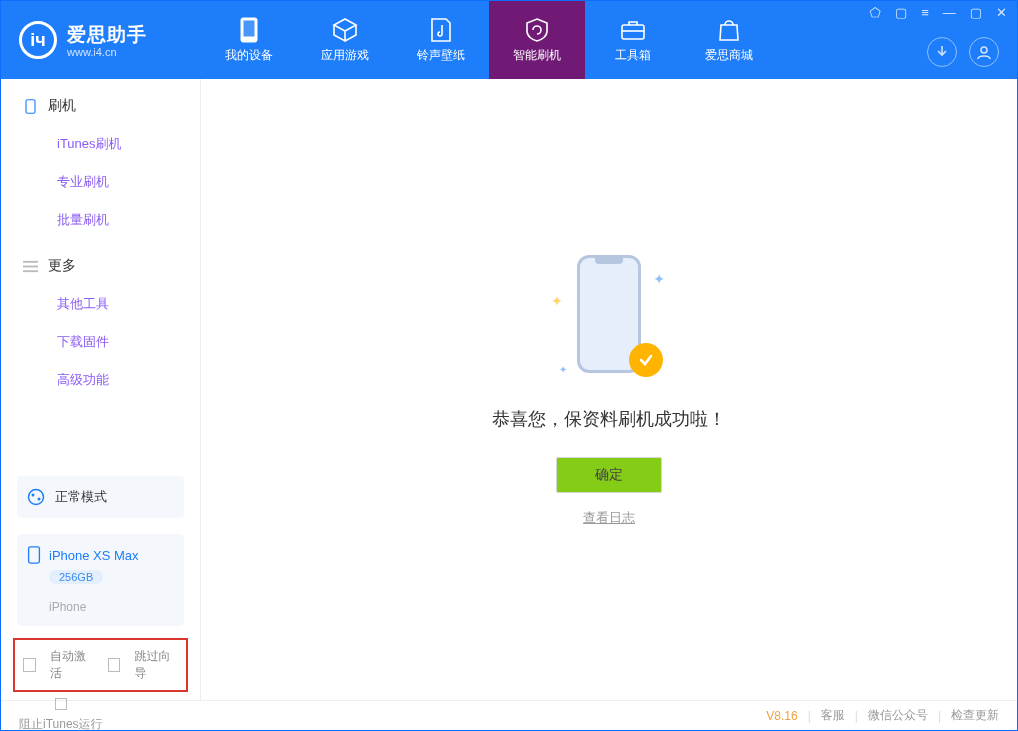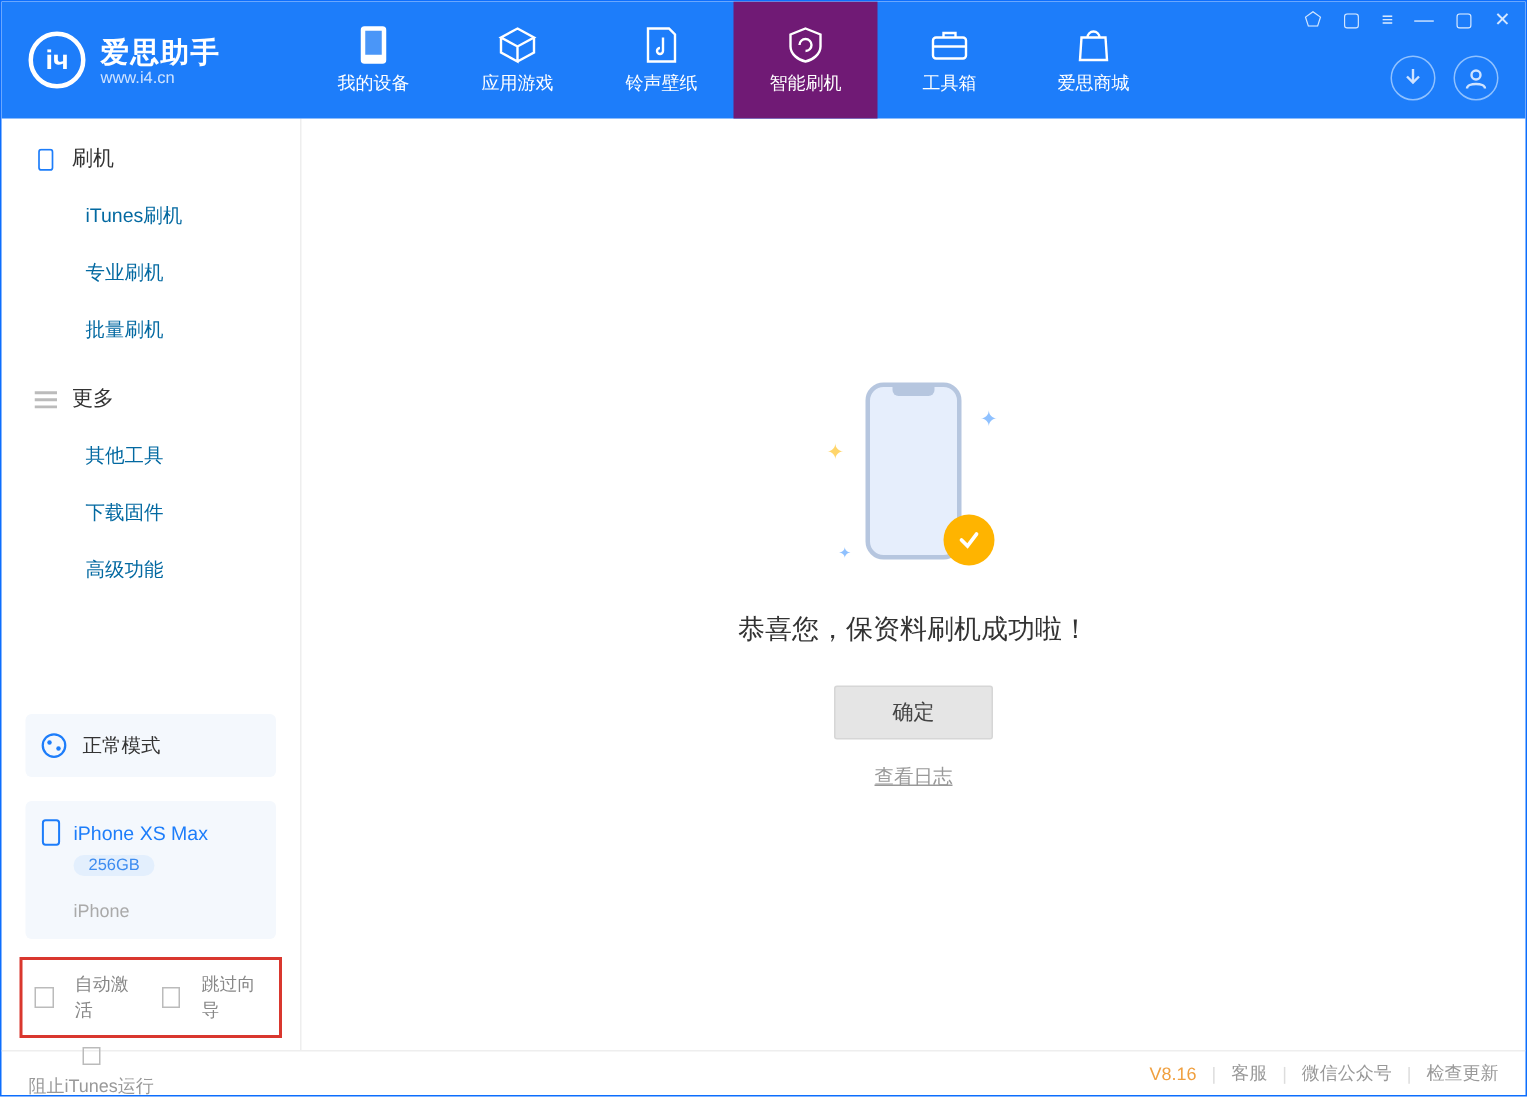--- a/index.html
+++ b/index.html
@@ -17,39 +17,39 @@
 .nav-item svg { fill: #fff; stroke: #fff; }
 .nav-label { font-size: 12px; }
 .win-controls-top { position: absolute; top: 4px; right: 10px; display: flex; gap: 14px; align-items: center; }
 .win-controls-top span { cursor: pointer; color: #d6e8ff; font-size: 13px; }
 .win-right { position: absolute; right: 18px; bottom: 12px; display: flex; gap: 12px; }
 .circ-btn { width: 30px; height: 30px; border: 1.5px solid #8fc1ff; border-radius: 50%; display: flex; align-items: center; justify-content: center; cursor: pointer; }
 
 .body-area { display: flex; height: calc(100% - 78px - 30px); }
 .sidebar { width: 200px; border-right: 1px solid #eee; display: flex; flex-direction: column; font-size: 13px; color: #555; }
 .sb-group-hdr { display: flex; align-items: center; padding: 18px 22px 10px 22px; color: #333; font-size: 14px; gap: 10px; }
-.sb-item { padding: 10px 0 10px 56px; cursor: pointer; color: #0369a1; font-size: 13px; }
+.sb-item { padding: 10px 0 10px 56px; cursor: pointer; color: #8b5cf6; font-size: 13px; }
 .sb-item.active { color: #1d7dfa; }
 .sb-spacer { flex: 1; }
 .mode-card { margin: 8px 16px; padding: 12px 10px; background: #f4f8fd; border-radius: 4px; display: flex; align-items: flex-start; gap: 10px; font-size: 13px; color: #333; }
 .device-card { margin: 8px 16px 12px 16px; padding: 12px 10px; background: #f4f8fd; border-radius: 4px; font-size: 13px; color: #333; }
 .device-name { display: flex; align-items: center; gap: 8px; color: #1d7dfa; font-weight: 500; }
 .device-badge { display: inline-block; margin-top: 6px; margin-left: 22px; background: #e3effd; color: #3d8cf0; border-radius: 10px; padding: 1px 10px; font-size: 11px; }
 .device-type { margin-left: 22px; margin-top: 16px; color: #aaa; font-size: 12px; }
 .cb-row { border: 2px solid #d9372e; margin: 0 12px 8px 12px; padding: 8px 8px; display: flex; gap: 14px; align-items: center; font-size: 12px; color: #888; }
 .cb { width: 14px; height: 14px; border: 1px solid #bbb; display: inline-block; }
 
 .main { flex: 1; display: flex; flex-direction: column; align-items: center; justify-content: center; color: #333; }
 .phone-illus { width: 120px; height: 130px; position: relative; margin-bottom: 24px; }
 .phone-rect { width: 64px; height: 118px; border: 3px solid #b6c6df; border-radius: 12px; background: #e6eefc; position: absolute; left: 28px; top: 2px; }
 .phone-notch { position: absolute; left: 50%; top: 0; transform: translateX(-50%); width: 28px; height: 6px; background: #b6c6df; border-radius: 0 0 4px 4px; }
 .check-circ { position: absolute; right: 6px; bottom: 6px; width: 34px; height: 34px; background: #ffb400; border-radius: 50%; display: flex; align-items: center; justify-content: center; }
 .sparkle { position: absolute; color: #ffd56a; font-size: 14px; }
 .success-msg { font-size: 18px; color: #333; margin-bottom: 26px; }
-.confirm-btn { border: 1px solid #d6d6d6; background: #e5e5e5; padding: 8px 38px; font-size: 14px; color: #444; cursor: pointer; border-radius: 2px; margin-bottom: 16px; }
+.confirm-btn { border: 1px solid #d6d6d6; background: #84cc16; padding: 8px 38px; font-size: 14px; color: #444; cursor: pointer; border-radius: 2px; margin-bottom: 16px; }
 .log-link { color: #999; font-size: 13px; text-decoration: underline; cursor: pointer; }
 
 .statusbar { height: 30px; border-top: 1px solid #eee; display: flex; align-items: center; padding: 0 18px; font-size: 12px; color: #999; }
 .statusbar .left { display: flex; align-items: center; gap: 6px; flex-direction: column; }
 .statusbar .right { margin-left: auto; display: flex; align-items: center; gap: 10px; }
 .statusbar .sep { color: #ddd; }
 .ver { color: #f0a040; }
 .sb-link { cursor: pointer; }
 
 .icon-sm { width: 15px; height: 15px; }

